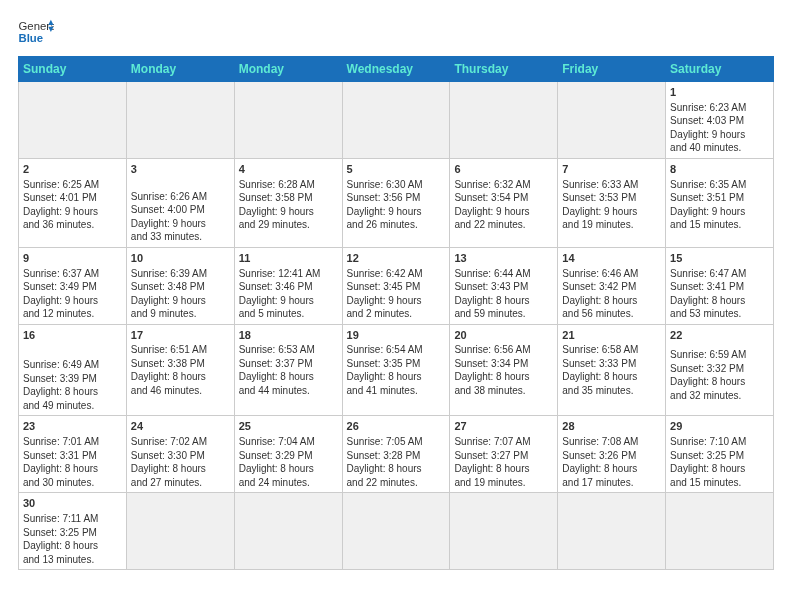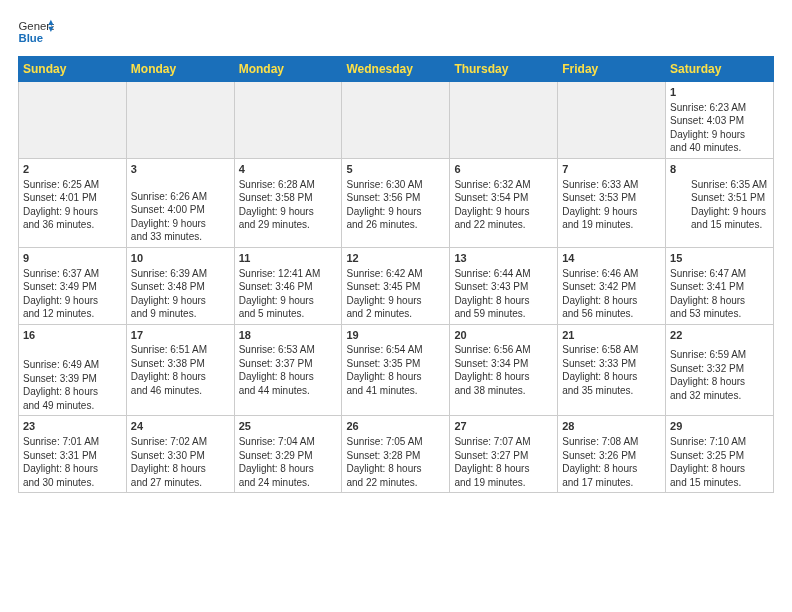--- a/index.html
+++ b/index.html
@@ -43,21 +43,21 @@
       font-size: 13px;
       color: #555;
     }
     .calendar {
       width: 100%;
       border-collapse: collapse;
       border: 1px solid #ccc;
     }
     .calendar th {
       background: #1a6fba;
-      color: #fde047;
+      color: #5eead4;
       font-size: 12px;
       font-weight: 600;
       padding: 5px 4px;
       text-align: left;
       border: 1px solid #1a6fba;
     }
     .calendar td {
       vertical-align: top;
       border: 1px solid #ccc;
       padding: 3px 4px;
@@ -170,21 +170,21 @@
           </td>
           <td>
             <div class="day-num">7</div>
             <div class="day-info" style="white-space: pre-line;">Sunrise: 6:33 AM
 Sunset: 3:53 PM
 Daylight: 9 hours
 and 19 minutes.</div>
           </td>
           <td>
             <div class="day-num">8</div>
-            <div class="day-info" style="white-space: pre-line; margin-left: 21px;">Sunrise: 6:35 AM
+            <div class="day-info" style="white-space: pre-line;">Sunrise: 6:35 AM
 Sunset: 3:51 PM
 Daylight: 9 hours
 and 15 minutes.</div>
           </td>
         </tr>
         <tr>
           <td>
             <div class="day-num">9</div>
             <div class="day-info" style="white-space: pre-line;">Sunrise: 6:37 AM
 Sunset: 3:49 PM
@@ -328,16 +328,31 @@
 Daylight: 8 hours
 and 17 minutes.</div>
           </td>
           <td>
             <div class="day-num">29</div>
             <div class="day-info" style="white-space: pre-line;">Sunrise: 7:10 AM
 Sunset: 3:25 PM
 Daylight: 8 hours
 and 15 minutes.</div>
           </td>
+        </tr>
+        <tr class="last-row">
+          <td>
+            <div class="day-num">30</div>
+            <div class="day-info" style="white-space: pre-line;">Sunrise: 7:11 AM
+Sunset: 3:25 PM
+Daylight: 8 hours
+and 13 minutes.</div>
+          </td>
+          <td class="empty"></td>
+          <td class="empty"></td>
+          <td class="empty"></td>
+          <td class="empty"></td>
+          <td class="empty"></td>
+          <td class="empty"></td>
         </tr>
       </tbody>
   </table>
 </div>
 
 </body></html>

